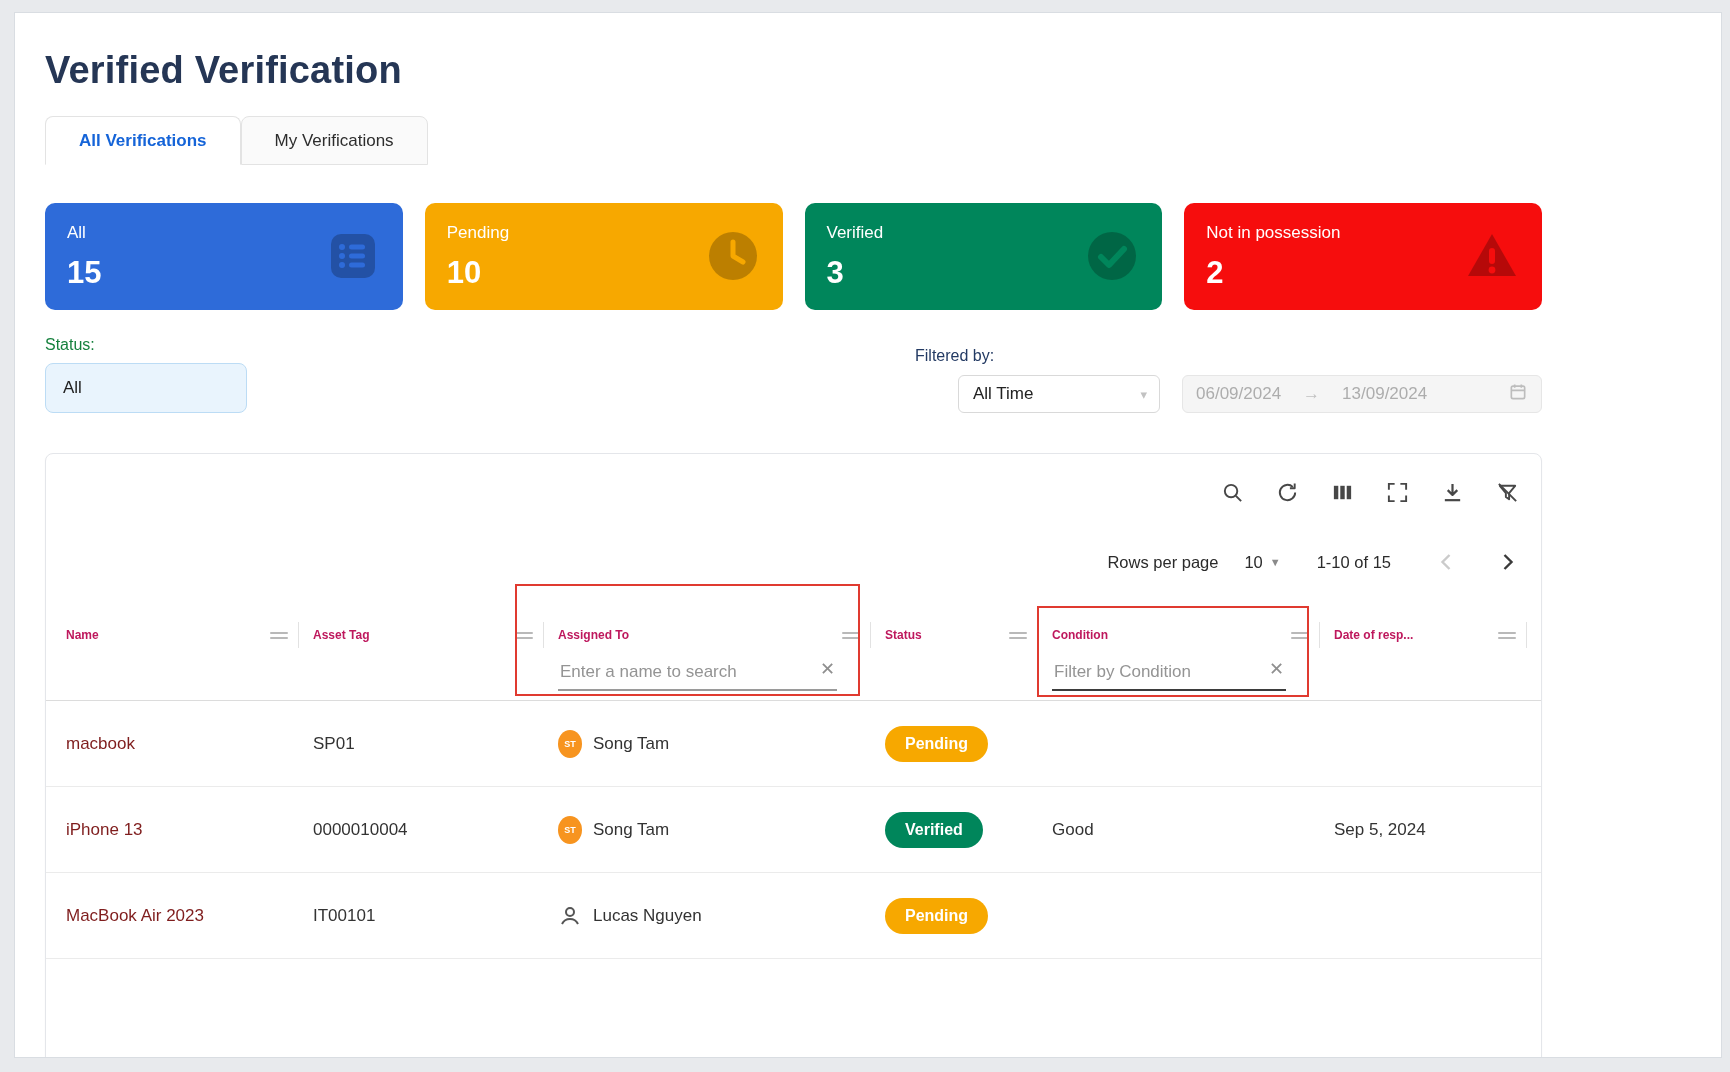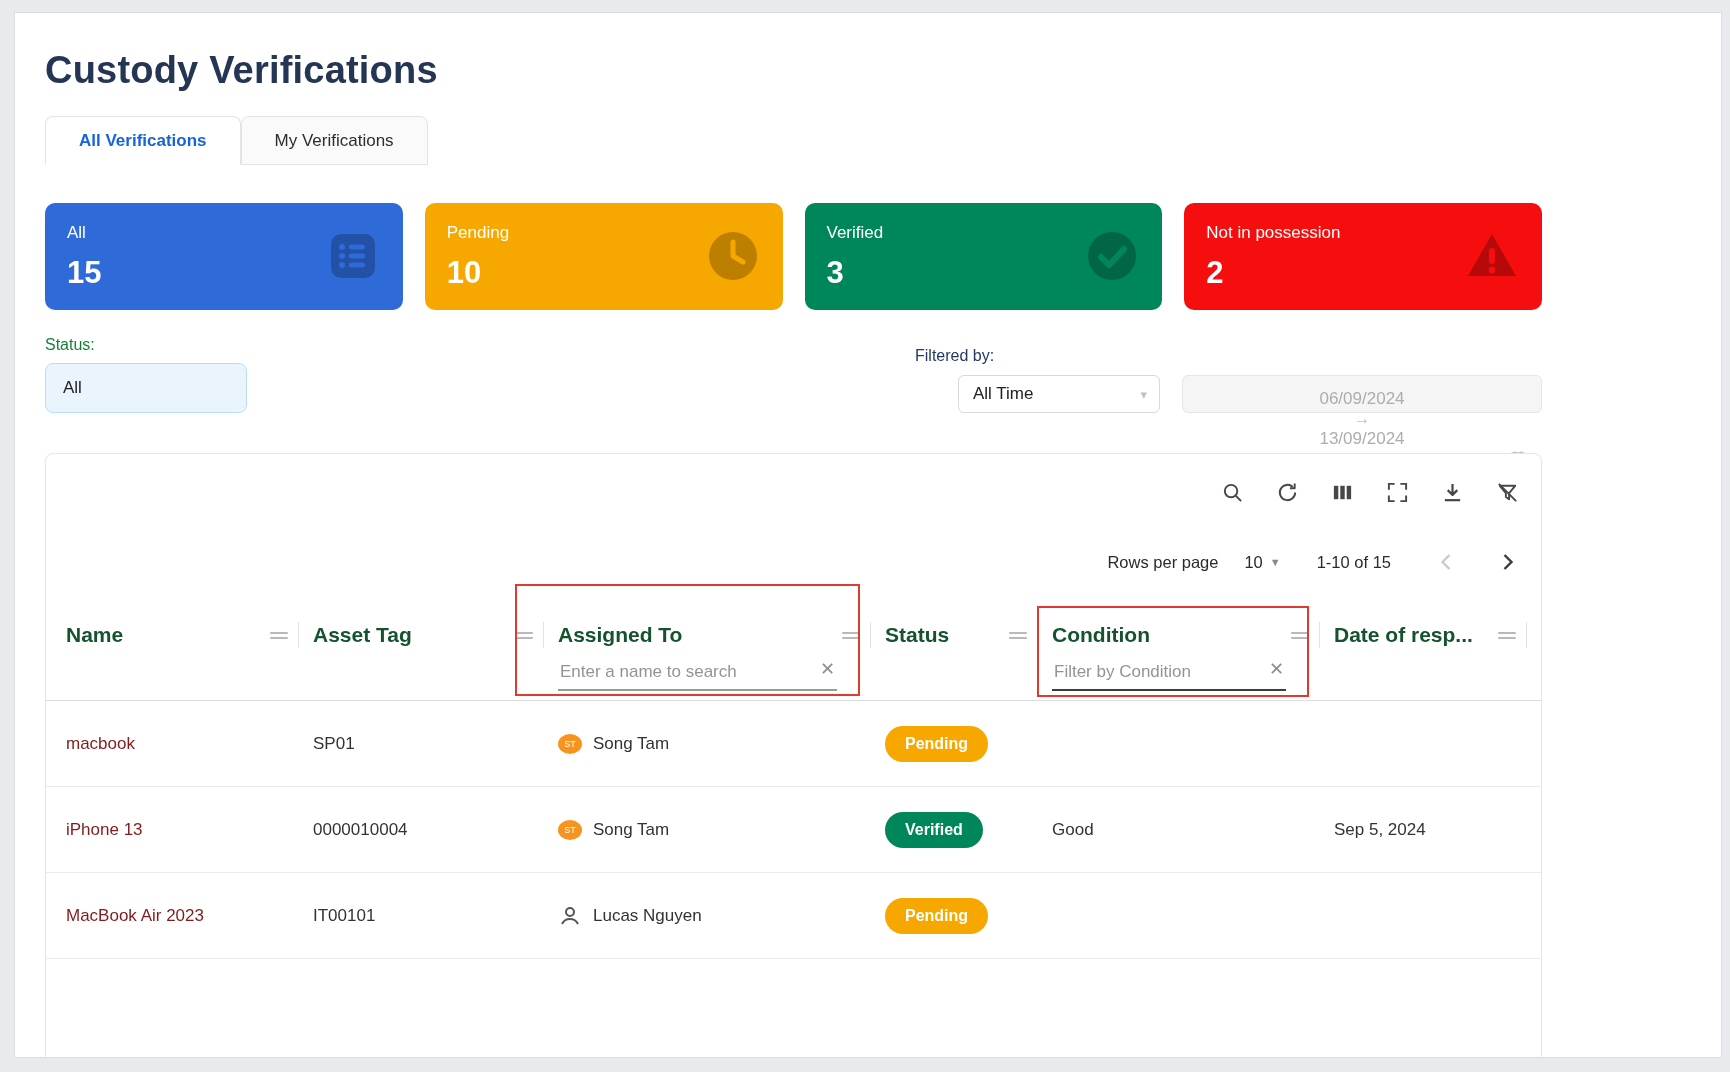--- a/index.html
+++ b/index.html
@@ -51,21 +51,21 @@
   .filtered-label { font-size:16px; color:#233a63; }
   .right-row { display:flex; gap:22px; margin-top:10px; }
   .time-select {
     width:202px; height:38px; border:1px solid #d9d9d9; border-radius:6px; background:#fff;
     display:flex; align-items:center; justify-content:space-between;
     padding:0 12px 0 14px; font-size:17px; color:#222; cursor:pointer;margin-left:43px;
   }
   .chev { color:#c2c2c2; font-size:13px; }
   .date-range {
     width:360px; height:38px; background:#f5f5f5; border:1px solid #e6e6e6; border-radius:6px;
-    display:flex; align-items:center; padding:13px 13px; font-size:17px; color:#adadad;flex-direction:column;
+    display:flex; align-items:center; padding:0 13px; font-size:17px; color:#adadad;
   }
   .date-range .arrow { margin:0 22px; color:#c0c0c0; }
   .date-range .cal { margin-left:auto; }
 
   
   .table-card {
     margin-top:40px; width:1497px; height:620px; position:relative;
     border:1px solid #e4e6ea; border-radius:8px; background:#fff;
     box-shadow:0 1px 2px rgba(0,0,0,.04); padding-top:20px;
   }
@@ -83,60 +83,60 @@
   .pg-chev.next { margin-left:36px; }
 
   
   .grid-row {
     display:grid; grid-template-columns:247px 245px 327px 167px 282px 1fr;
     padding-left:20px;
   }
   .header-row { margin-top:26px; height:95px; border-bottom:1px solid #dcdcdc; }
   .hcell { padding-top:16px; padding-right:14px; }
   .hline { display:flex; align-items:center; }
-  .hlabel { font-size:21px; font-weight:700; color:#14532d; white-space:nowrap; overflow:hidden; text-overflow:ellipsis; }
+  .hlabel { font-size:12px; font-weight:700; color:#be185d; white-space:nowrap; overflow:hidden; text-overflow:ellipsis; }
   .hhandle { margin-left:auto; width:18px; cursor:grab; flex-shrink:0; }
   .hhandle i { display:block; height:2px; background:#b9b9b9; margin:3px 0; border-radius:1px; }
   .hsep { width:1px; height:26px; background:#e2e2e2; margin-left:10px; flex-shrink:0; }
   .hfilter { margin-top:12px; position:relative; width:calc(100% - 34px); display:flex; align-items:center; }
   .hfilter input {
     width:100%; border:0; outline:0; background:transparent;
     border-bottom:2px solid #9a9a9a; font-size:17px; color:#3b82f6; padding:2px 26px 7px 2px;
     font-family:"Liberation Sans", sans-serif;
   }
   .hfilter input::placeholder { color:#949494; }
   .hfilter.cond input { border-bottom-color:#3d3d3d; }
   .clear-x { position:absolute; right:2px; top:0; color:#8f8f8f; font-size:18px; cursor:pointer; line-height:1; }
 
   .trow { height:86px; border-bottom:1px solid #ebebeb; align-items:center; font-size:17px; color:#333; }
   .cell { padding-right:14px; }
   .name-link { color:#7f1d1d; cursor:pointer; }
   .assignee { display:flex; align-items:center; gap:11px; }
   .avatar-initials {
-    width:24px; height:20px; border-radius:50%; background:#f7941f; color:#fff;
-    font-size:9px; font-weight:400; display:flex; align-items:center; justify-content:center; flex-shrink:0;
+    width:24px; height:28px; border-radius:50%; background:#f7941f; color:#fff;
+    font-size:9px; font-weight:700; display:flex; align-items:center; justify-content:center; flex-shrink:0;
   }
   .avatar-person { display:flex; flex-shrink:0; }
   .pill {
     display:inline-block; padding:9px 20px; border-radius:20px;
     color:#fff; font-weight:700; font-size:16px; background:#999;
   }
 
   
   .annot { position:absolute; border:2px solid #e03a30; pointer-events:none; z-index:5; }
   .annot-1 { left:469px; top:130px; width:345px; height:112px; }
   .annot-2 { left:991px; top:152px; width:272px; height:91px; }
 </style>
 </head>
 <body>
 
 <div class="page">
   <div class="content">
 
-    <h1 class="page-title">Custody Verifications</h1>
+    <h1 class="page-title">Verified Verification</h1>
 
     <div class="tabs">
       <div class="tab active">
         <span>All Verifications</span>
       </div>
       <div class="tab">
         <span>My Verifications</span>
       </div>
     </div>
 

